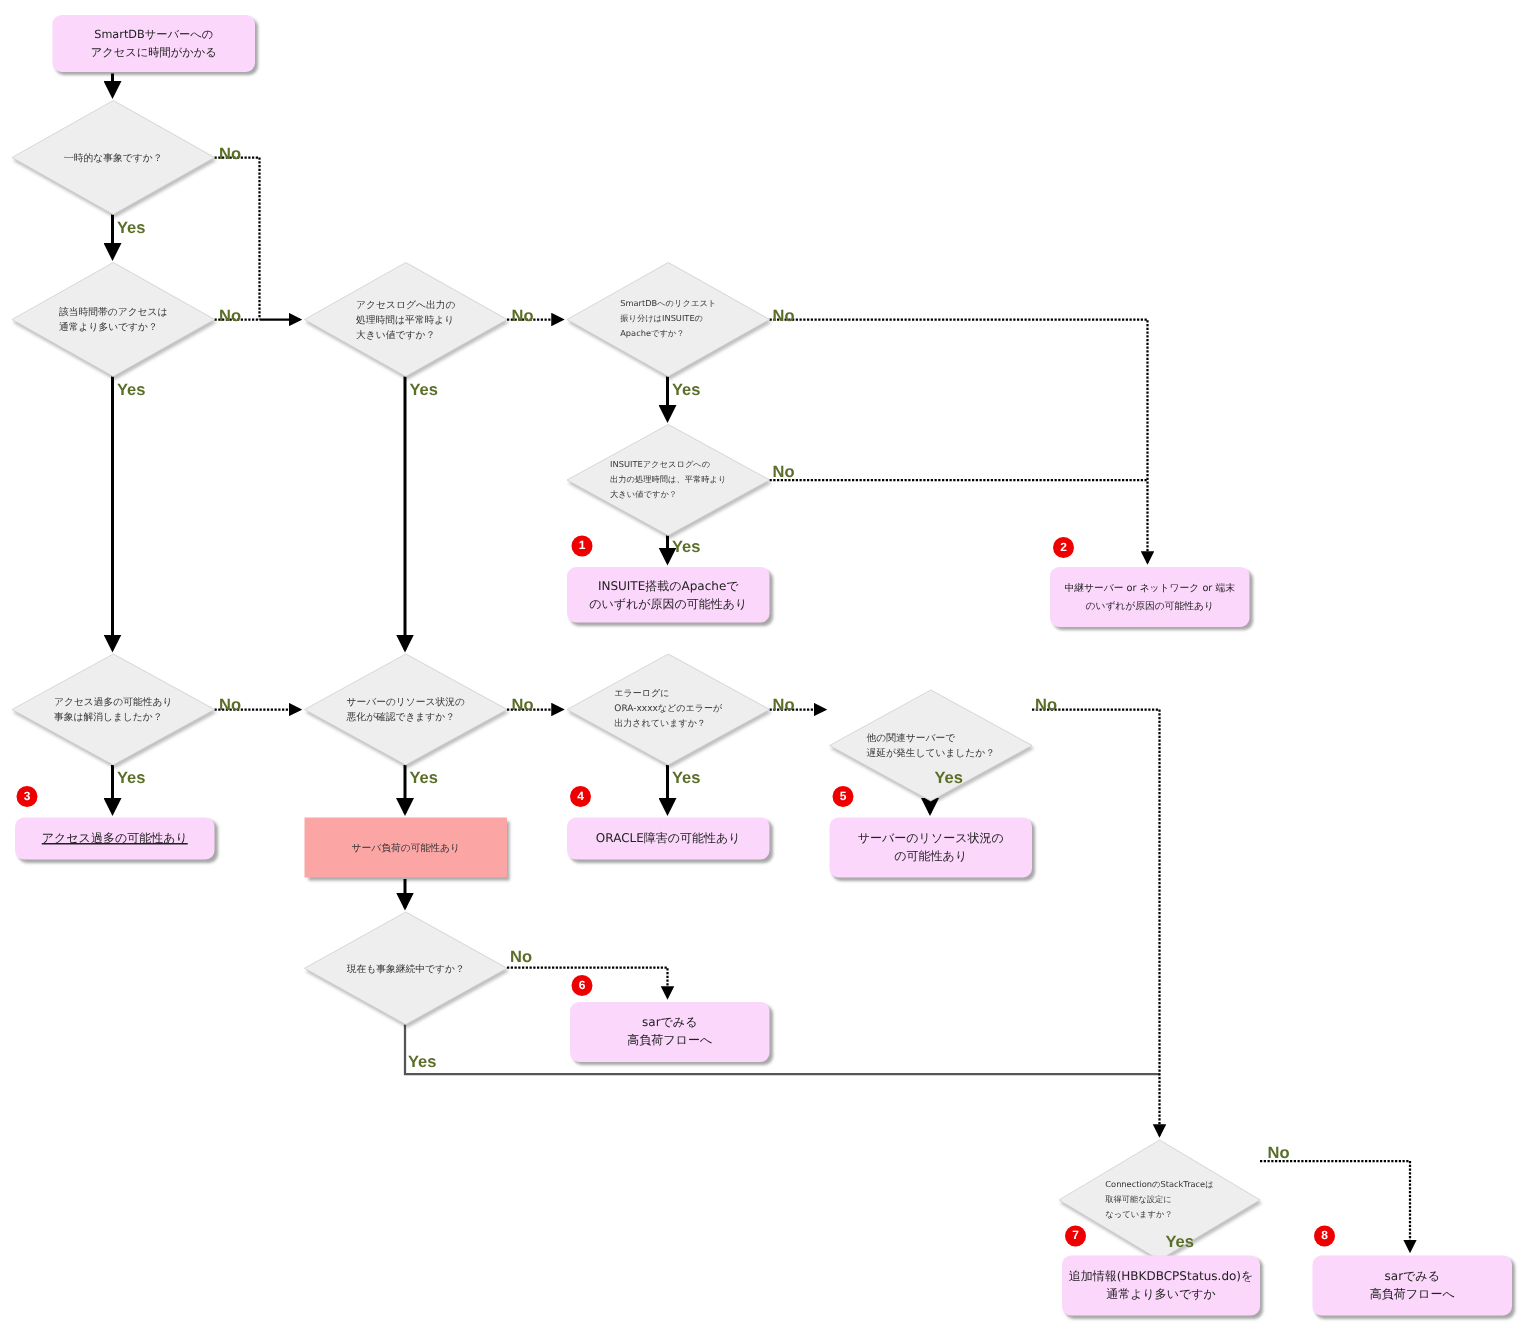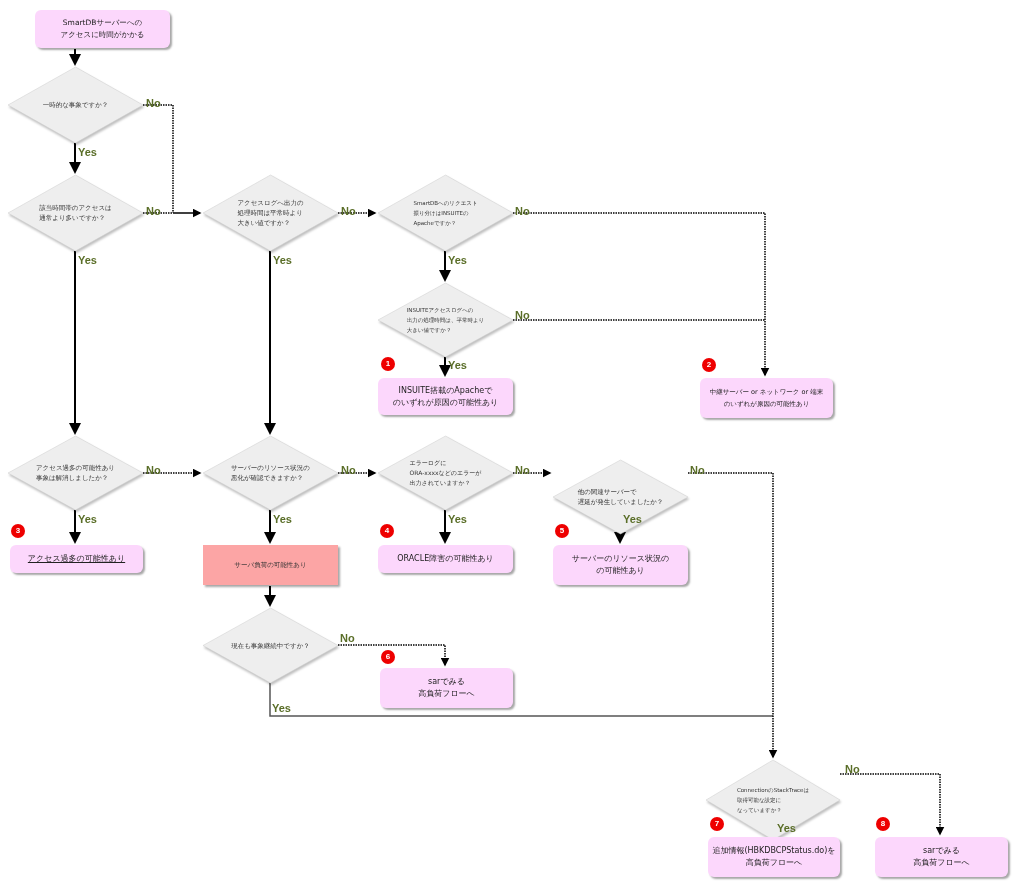--- a/index.html
+++ b/index.html
@@ -155,21 +155,21 @@
 <div class="box" style="left:700px;top:378px;width:133px;height:40px;font-size:6.5px;">中継サーバー or ネットワーク or 端末
 のいずれが原因の可能性あり</div>
 <div class="box" style="left:10px;top:545px;width:133px;height:28px;text-decoration:underline;">アクセス過多の可能性あり</div>
 <div class="box green" style="left:203px;top:545px;width:135px;height:40px;">サーバ負荷の可能性あり</div>
 <div class="box" style="left:378px;top:545px;width:135px;height:28px;">ORACLE障害の可能性あり</div>
 <div class="box" style="left:553px;top:545px;width:135px;height:40px;">サーバーのリソース状況の
 の可能性あり</div>
 <div class="box" style="left:380px;top:668px;width:133px;height:40px;">sarでみる
 高負荷フローへ</div>
 <div class="box" style="left:708px;top:837px;width:132px;height:40px;">追加情報(HBKDBCPStatus.do)を
-高負荷フローへ</div>
+通常より多いですか</div>
 <div class="box" style="left:875px;top:837px;width:133px;height:40px;">sarでみる
 高負荷フローへ</div>
 
 <div class="badge" style="left:381px;top:357px;">1</div>
 <div class="badge" style="left:702px;top:358px;">2</div>
 <div class="badge" style="left:11px;top:524px;">3</div>
 <div class="badge" style="left:380px;top:524px;">4</div>
 <div class="badge" style="left:555px;top:524px;">5</div>
 <div class="badge" style="left:381px;top:650px;">6</div>
 <div class="badge" style="left:710px;top:817px;">7</div>

